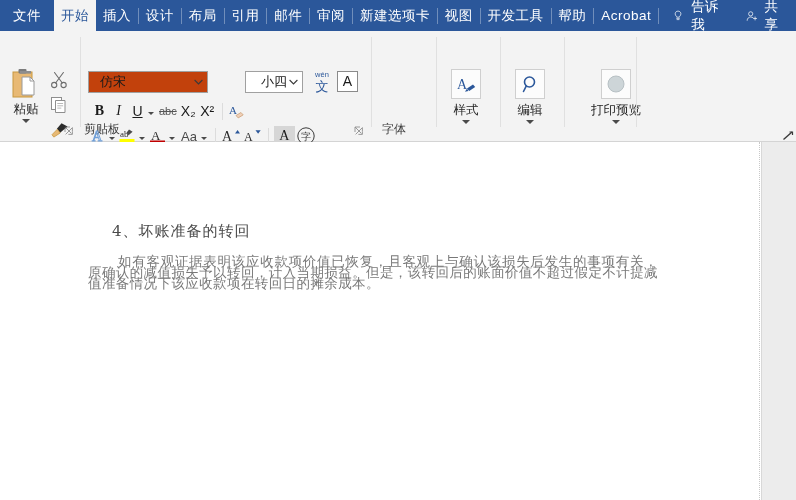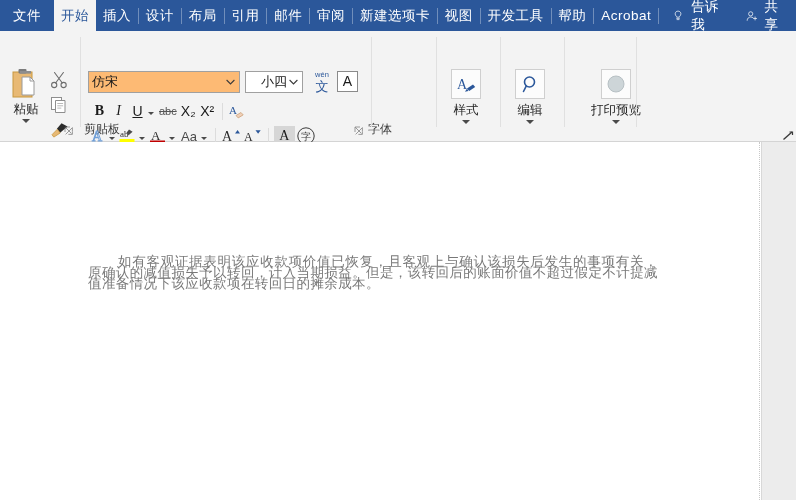--- a/index.html
+++ b/index.html
@@ -79,24 +79,24 @@
     width: 0; height: 0; margin: 3px auto 0;
     border-left: 4px solid transparent; border-right: 4px solid transparent;
     border-top: 4px solid #4a4a4a;
   }
   .cut-ico  { position:absolute; left: 50px; top: 40px;  width: 18px; height: 18px; }
   .copy-ico { position:absolute; left: 50px; top: 65px;  width: 18px; height: 18px; }
   .fp-ico   { position:absolute; left: 48px; top: 90px;  width: 22px; height: 18px; }
 
   
   .fontname {
-    position: absolute; left: 88px; top: 40px; width: 152px; height: 22px;
-    border: 1px solid #a0a0a0; background: #fdba74;
+    position: absolute; left: 88px; top: 40px; width: 120px; height: 22px;
+    border: 1px solid #a0a0a0; background: #c2410c;
     font-size: 13px; color: #1a1a1a;
-    display: flex; align-items: center; padding-left: 3px;
+    display: flex; align-items: center; padding-left: 11px;
   }
   .fontsize {
     position: absolute; left: 245px; top: 40px; width: 58px; height: 22px;
     border: 1px solid #a0a0a0; background: #ffffff;
     font-size: 13px; color: #1a1a1a;
     display: flex; align-items: center; padding-left: 15px;
   }
   .combo-arrow {
     position: absolute; right: 4px; top: 50%; transform: translateY(-50%);
     width: 9px; height: 6px;
@@ -350,21 +350,21 @@
         <path d="M13.5 3.3h5.2L16.1 6.7z" fill="#2b579a"></path>
       </svg>
       <div class="vsep-sm"></div>
       <div class="fbtn" style="background:#d6d6d6;width:21px;height:20px;font-family:'Liberation Serif',serif;">A</div>
       <svg width="22" height="20" viewBox="0 0 22 20">
         <circle cx="11" cy="10" r="8.2" fill="none" stroke="#3a3a3a" stroke-width="1"></circle>
         <text x="11" y="14.3" font-size="10" fill="#3a3a3a" text-anchor="middle" font-family="DejaVu Sans, sans-serif">字</text>
       </svg>
     </div>
 
-    <div class="grp-label" style="left:76px; width:270px;">字体</div>
+    <div class="grp-label" style="left:90px; width:270px;">字体</div>
     <svg class="grp-dialog" style="left:354px;" viewBox="0 0 10 10">
       <path d="M1 1h5M1 1v5M1.6 8.4L8.4 1.6M8.4 1.6v4M8.4 8.4h-4M8.4 8.4V5.6" stroke="#5a5a5a" stroke-width=".9" fill="none"></path>
       <path d="M1 1l6.5 6.5" stroke="#5a5a5a" stroke-width=".9"></path>
     </svg>
     <div class="rb-sep" style="left:371px;"></div>
 
     <div class="rb-sep" style="left:436px;"></div>
 
     <div class="bigbtn" style="left:436px;">
       <div class="box">
@@ -398,20 +398,21 @@
         </svg>
       </div>
       <div class="lbl">打印预览</div>
       <div class="caret-dn"></div>
     </div>
     <div class="rb-sep" style="left:636px;"></div>
   </div>
 
   <div class="docarea">
     <div class="page">
+      <div class="doc-h">4、坏账准备的转回</div>
       <div class="para">如有客观证据表明该应收款项价值已恢复，且客观上与确认该损失后发生的事项有关，原确认的减值损失予以转回，计入当期损益。但是，该转回后的账面价值不超过假定不计提减值准备情况下该应收款项在转回日的摊余成本。</div>
     </div>
     <div class="scrollgutter"></div>
     <svg class="resizer" viewBox="0 0 12 10">
       <path d="M1.5 8.5L10 1" stroke="#3a3a3a" stroke-width="1.4"></path>
       <path d="M7.5 1h3v3" fill="none" stroke="#3a3a3a" stroke-width="1.2"></path>
     </svg>
   </div>
 
 </div>

